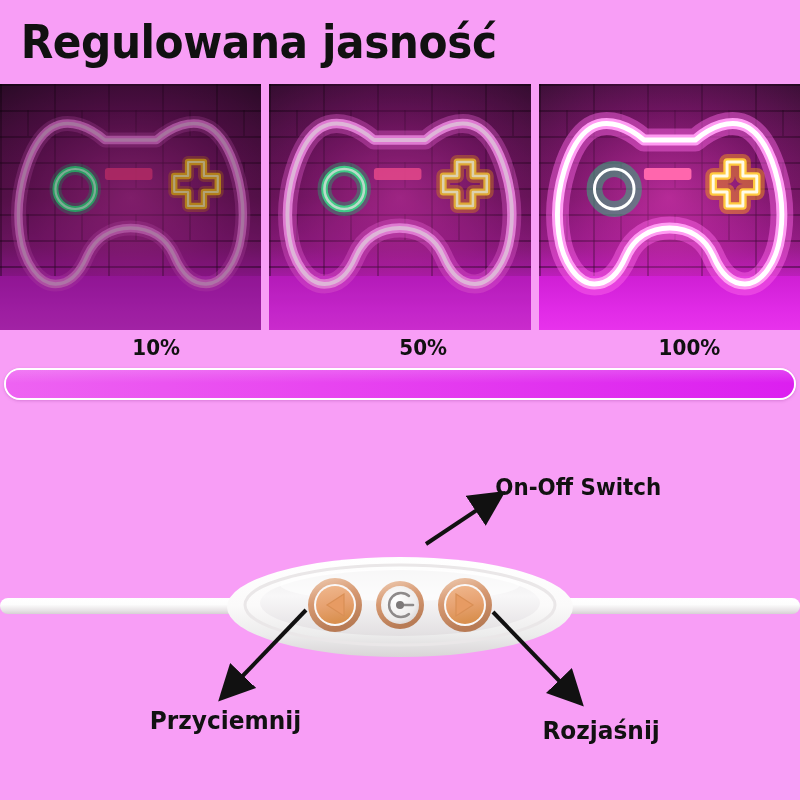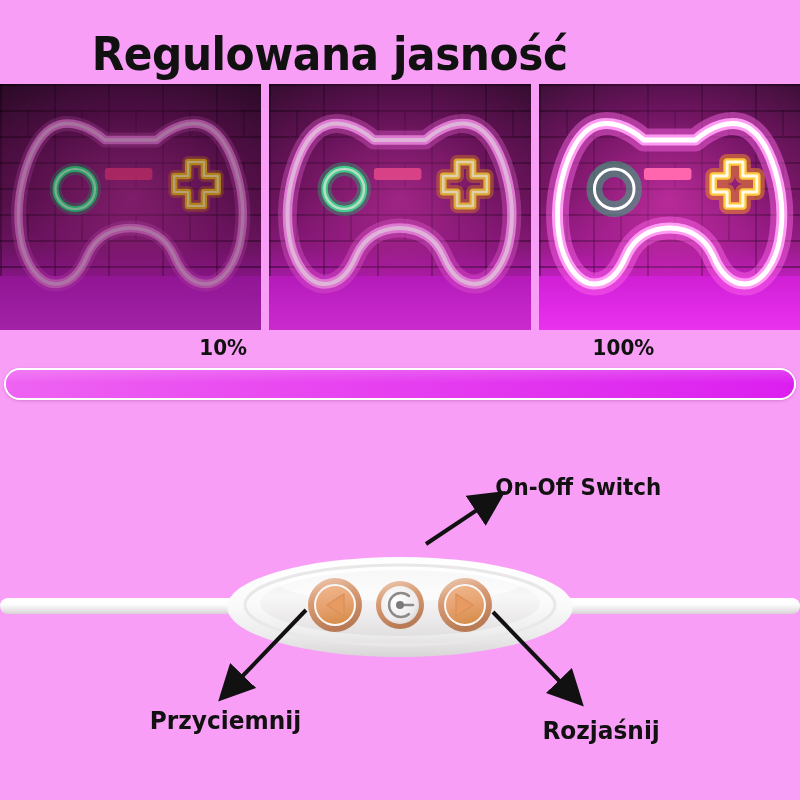--- a/index.html
+++ b/index.html
@@ -15,25 +15,25 @@
   #root {
     position: relative;
     width: 800px;
     height: 800px;
     background: #f89ef6;
   }
 
   
   .title-bar {
     position: absolute;
-    left: 0; top: 12px;
+    left: 0; top: 0;
     width: 660px; height: 84px;
     display: flex;
     align-items: center;
-    justify-content: center;
+    justify-content: flex-start;
   }
   .title-text {
     font-family: "DejaVu Sans", sans-serif;
     font-weight: bold;
     font-size: 46px;
     letter-spacing: -0.5px;
     color: #111111;
     transform: scaleX(0.92);
     white-space: nowrap;
   }
@@ -321,20 +321,23 @@
           <path d="M176 92 L190 92 L190 78 L206 78 L206 92 L220 92 L220 108 L206 108 L206 122 L190 122 L190 108 L176 108 Z" fill="none" stroke="#fffbe8" stroke-width="3" stroke-linejoin="round"></path>
         </g>
       </svg>
       <div class="panel-shade" style="opacity:0"></div>
     </div>
   </div>
 
   <div class="pct-row">
     <div class="pct-cell">
       <span class="pct-text">10%</span>
+    </div>
+    <div class="pct-cell">
+      <span class="pct-text">50%</span>
     </div>
     <div class="pct-cell">
       <span class="pct-text">100%</span>
     </div>
   </div>
 
   <div class="grad-wrap">
     <div class="grad-fill"></div>
     <div class="grad-sheen"></div>
   </div>

